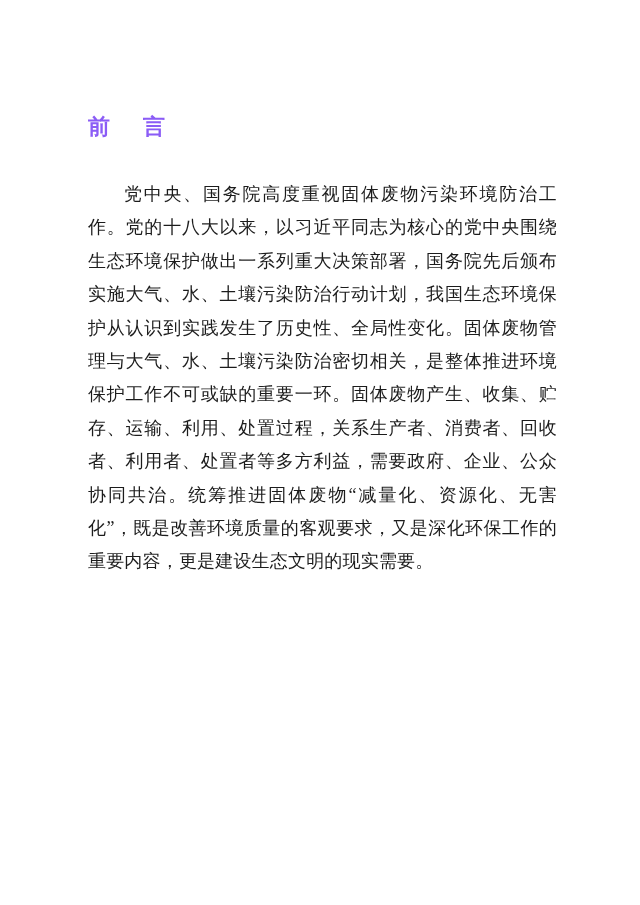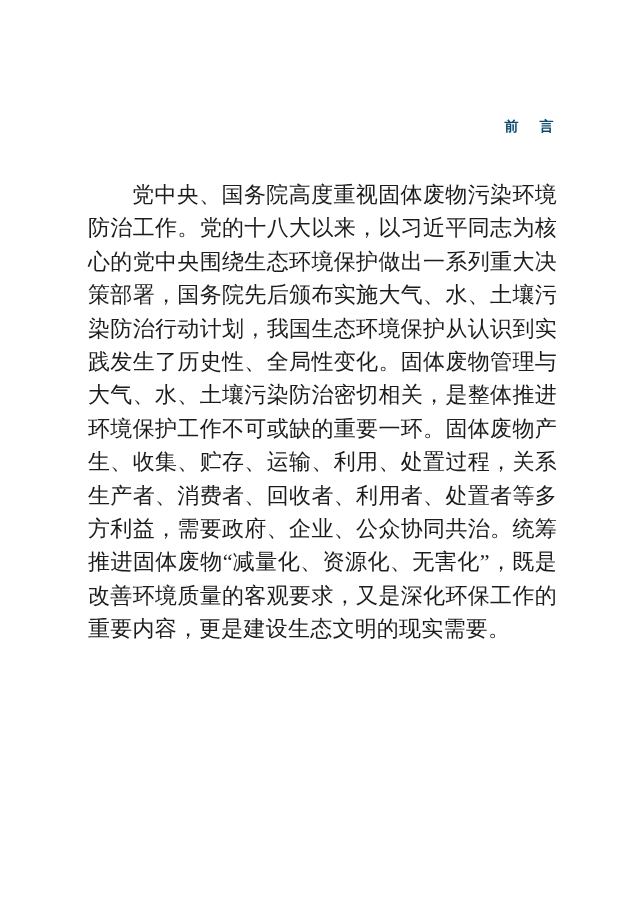--- a/index.html
+++ b/index.html
@@ -16,30 +16,30 @@
     font-family: "Liberation Serif", "DejaVu Serif", serif;
     color: #1c1c1c;
   }
   .content {
     position: absolute;
     left: 88px;
     top: 112px;
     width: 469px;
   }
   .doc-title {
-    font-size: 14px;
+    font-size: 22px;
     font-weight: bold;
     line-height: 30px;
-    text-align: right;
+    text-align: left;
     letter-spacing: 0.25em;
     margin: 0 0 36px 0;
-    color: #0c4a6e;
+    color: #8b5cf6;
   }
   .doc-paragraph {
-    font-size: 22px;
+    font-size: 18px;
     line-height: 33.4px;
     text-align: justify;
     text-justify: inter-character;
     text-indent: 2em;
     margin: 0;
     word-break: break-all;
     letter-spacing: 0.01em;
   }
 </style>
 </head>

